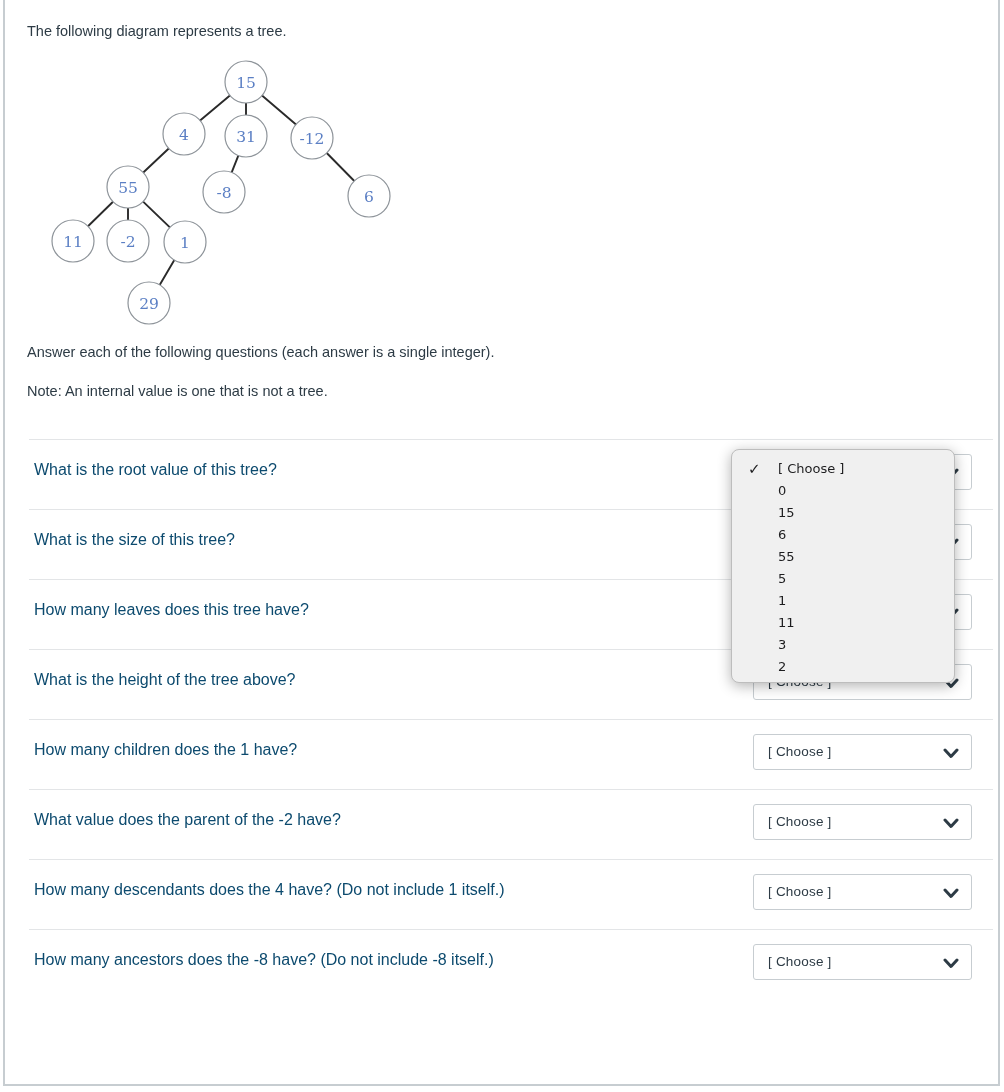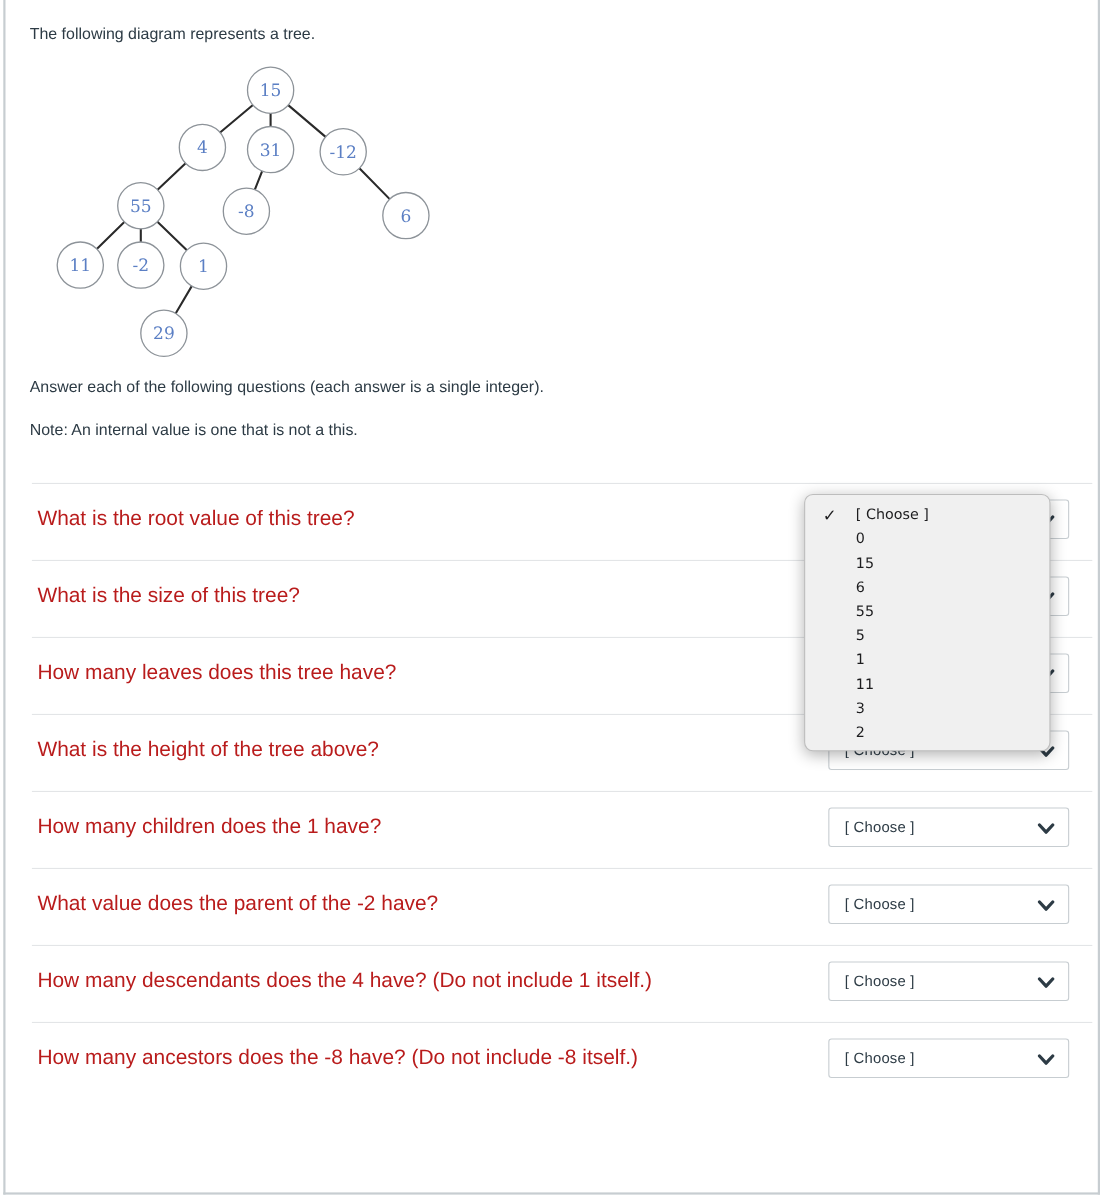--- a/index.html
+++ b/index.html
@@ -62,22 +62,22 @@
   .q-row {
     position: relative;
     height: 70px;
     border-top: 1.5px solid #e3e5e7;
     box-sizing: border-box;
   }
   .q-label {
     position: absolute;
     left: 5px;
     top: 21px;
-    font-size: 19px;
-    color: #b91c1c;
+    font-size: 16px;
+    color: #0c4a6e;
     white-space: nowrap;
   }
   .q-select {
     position: absolute;
     right: 21px;
     top: 14px;
     width: 219px;
     height: 36px;
     border: 1.5px solid #c7cdd1;
     border-radius: 3px;
@@ -205,21 +205,21 @@
             <circle cx="104" cy="248" r="21" fill="#ffffff" stroke="#8d9399" stroke-width="1.2"></circle>
             <text x="104" y="253.5" text-anchor="middle" fill="#5b7fc4" font-family="&quot;DejaVu Serif&quot;, serif" font-size="15.5">29</text>
           </g>
         </g>
     </svg>
   </div>
 
   <div class="intro-text" id="answer-line">Answer each of the following questions (each answer is a single integer).</div>
 
   <div class="intro-text" id="note-line">
-    <span>Note: An internal value is one that is </span><span class="italic">not</span><span> a this.</span>
+    <span>Note: An internal value is one that is </span><span class="italic">not</span><span> a tree.</span>
   </div>
 
   <div id="question-list">
       <div class="q-row">
         <div class="q-label">What is the root value of this tree?</div>
         <div class="q-select">
           <span class="sel-value">[ Choose ]</span>
           <span class="chevron">
             <svg width="16" height="14" viewBox="0 0 16 14">
               <path d="M2 4 L8 10.5 L14 4" fill="none" stroke="#2d3b45" stroke-width="3" stroke-linecap="round" stroke-linejoin="round"></path>

